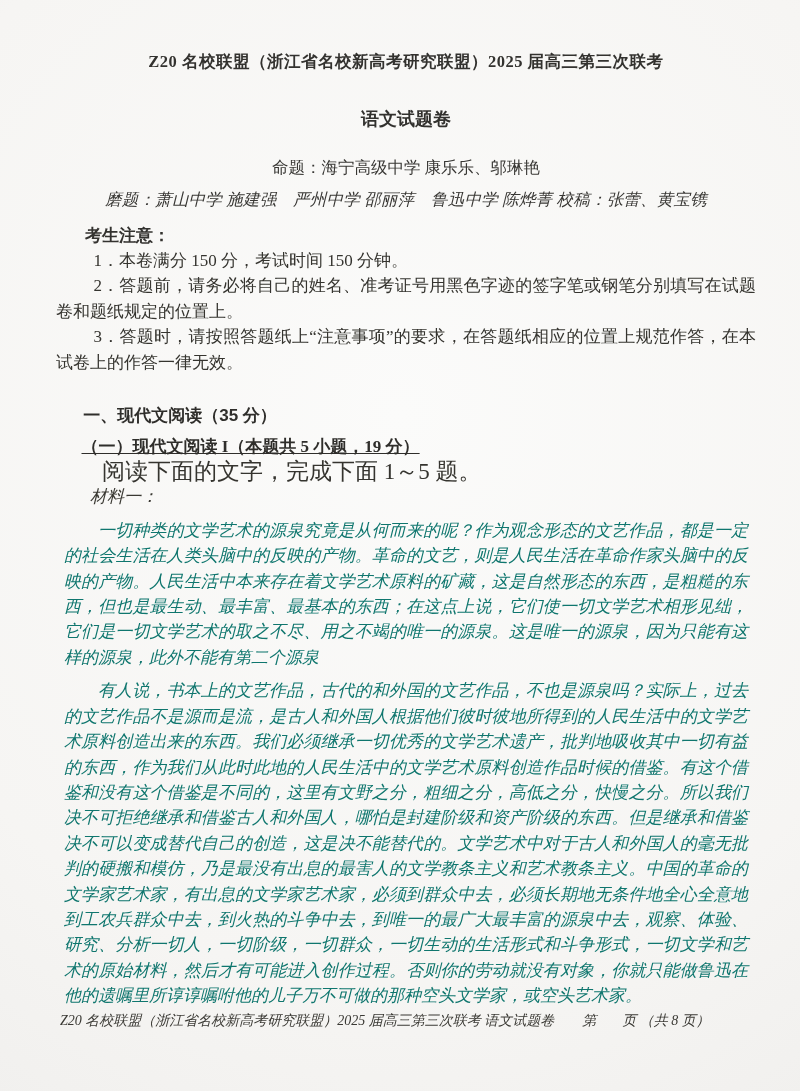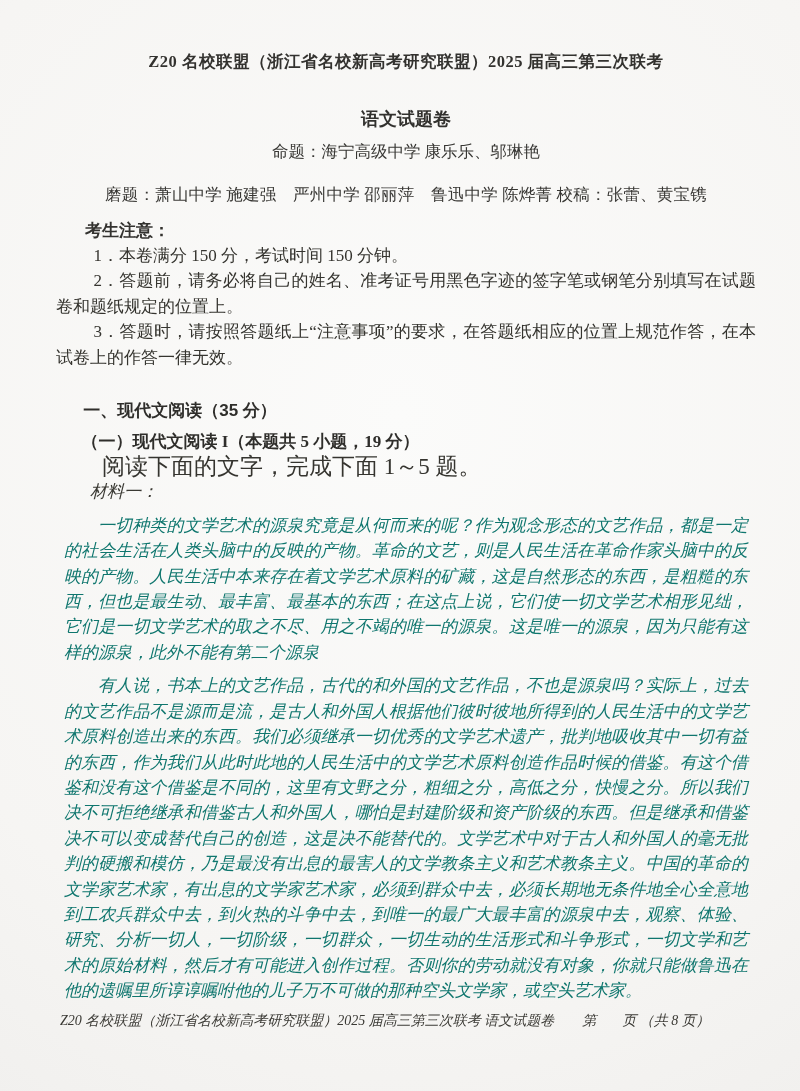--- a/index.html
+++ b/index.html
@@ -35,26 +35,27 @@
     font-weight: bold;
     font-size: 18px;
     line-height: 22px;
     margin-top: 36px;
     color: #32312e;
   }
   .byline {
     text-align: center;
     font-size: 16.5px;
     line-height: 21px;
-    margin-top: 11px;
+    margin-top: 27px;
     color: #383734;
   }
   .byline.reviewer {
-    margin-top: 22px;
+    margin-top: 11px;
     letter-spacing: 0.2px;
+    font-style: italic;
   }
   .notice-heading {
     font-weight: bold;
     font-size: 17px;
     line-height: 25px;
     text-indent: 1.7em;
     margin-top: 13px;
     color: #33322f;
   }
   .notice-item {
@@ -73,20 +74,21 @@
     margin-top: 28px;
     color: #2f2e2b;
   }
   .subsection-heading {
     font-weight: bold;
     font-size: 17px;
     line-height: 25px;
     text-indent: 1.5em;
     margin-top: 6px;
     color: #2f2e2b;
+    text-decoration: underline;
   }
   .reading-instruction {
     font-size: 23px;
     line-height: 25.4px;
     text-indent: 2em;
     color: #35342f;
   }
   .material-label {
     font-size: 17px;
     line-height: 25.4px;

